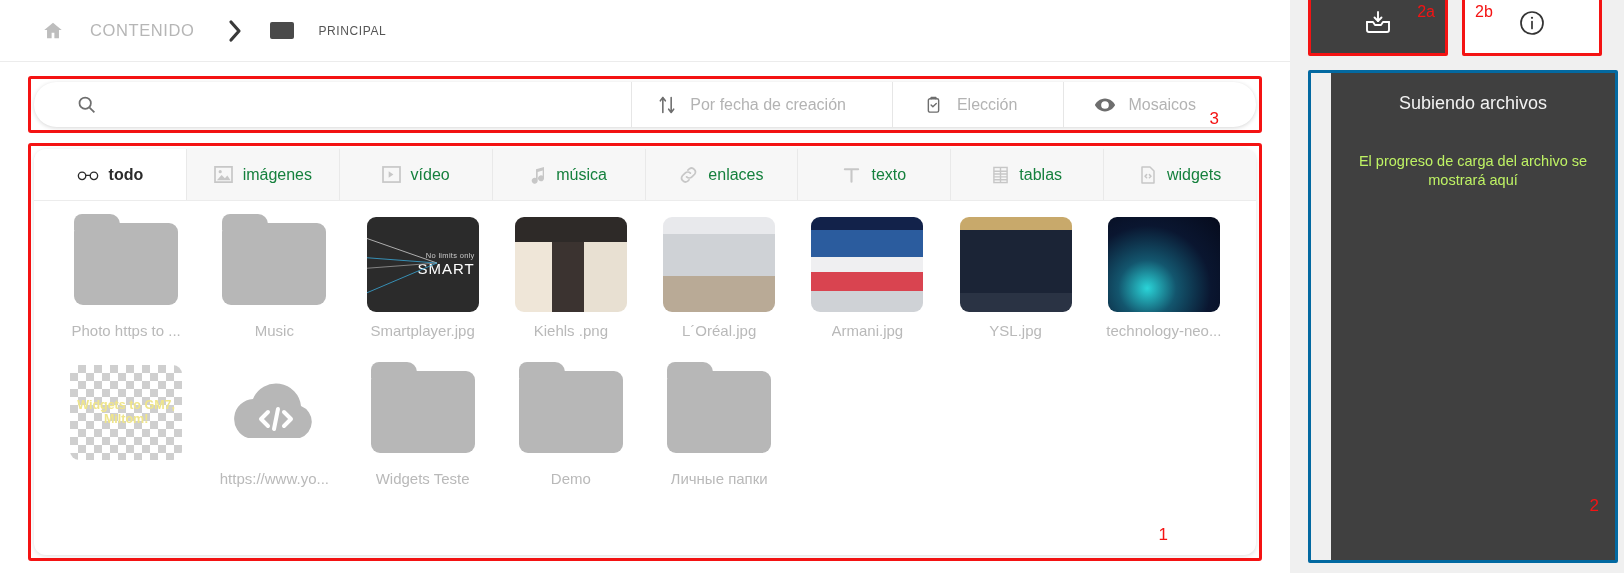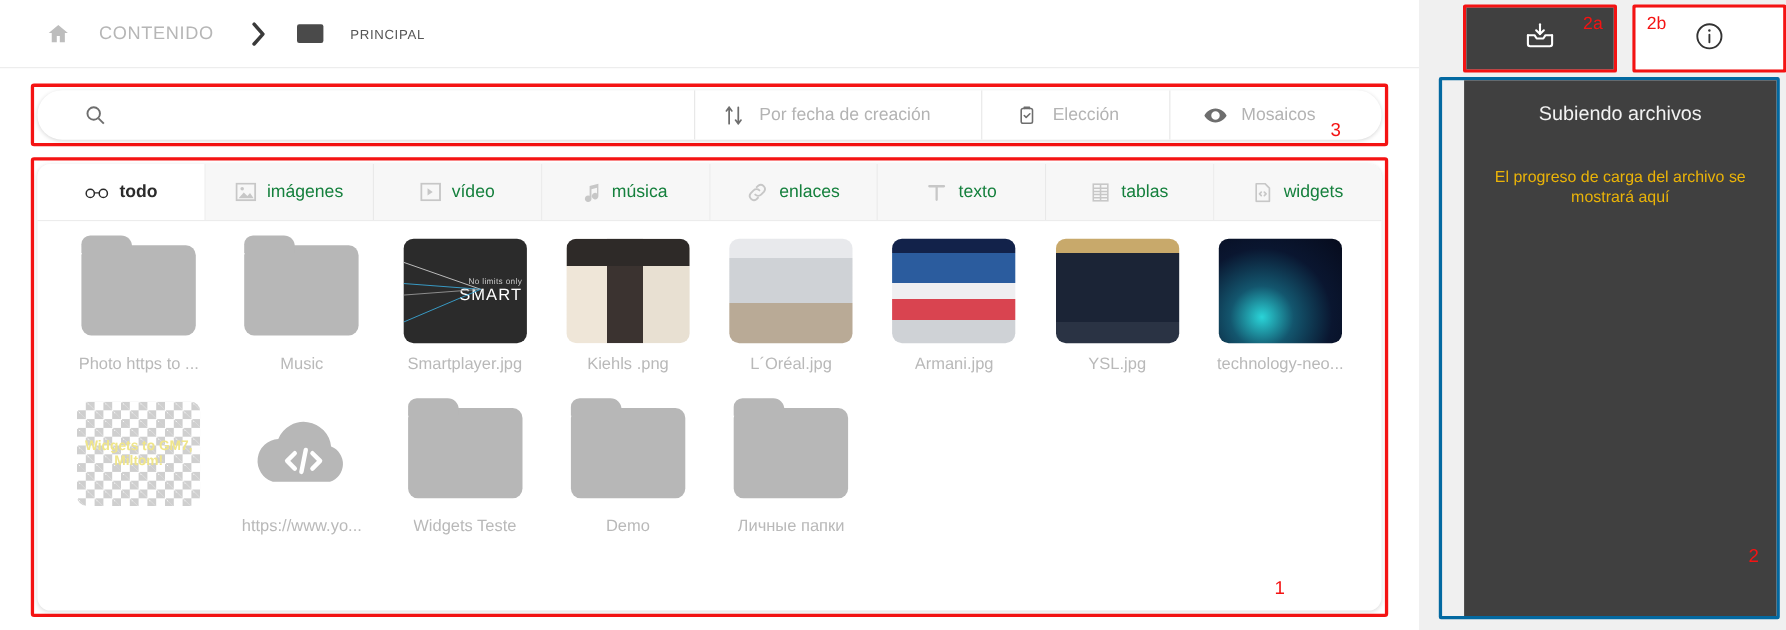--- a/index.html
+++ b/index.html
@@ -190,21 +190,21 @@
   .grid-note {
     position: absolute; right: 88px; bottom: 10px;
     color: #f41313; font-size: 17px;
   }
 
   
   .right-col {
     width: 334px; height: 573px; position: relative;
     background: #f0f0f0;
   }
-  .rc-top { height: 56px; display: flex; align-items: flex-start; padding-left: 22px; }
+  .rc-top { height: 56px; display: flex; align-items: flex-end; }
   .upload-btn-box {
     position: relative; margin: 4px 0 0 18px;
     border: 3px solid #f41313; border-radius: 2px;
     width: 140px; height: 62px;
   }
   .upload-btn {
     width: 100%; height: 100%; background: #404040;
     display: flex; align-items: center; justify-content: center;
     cursor: pointer; color: #fff;
   }
@@ -225,21 +225,21 @@
     position: absolute; left: 18px; top: 70px; right: 6px; bottom: 10px;
     border: 3px solid #0369a1; border-radius: 2px; padding-left: 20px;
   }
   .upload-panel {
     width: 100%; height: 100%; background: #404040;
     padding: 20px 10px 0 10px;
     position: relative;
   }
   .up-title { text-align: center; color: #f2f2f2; font-size: 18px; }
   .up-sub {
-    margin-top: 38px; text-align: center; color: #eab308;
+    margin-top: 38px; text-align: center; color: #bef264;
     font-size: 14.5px; line-height: 19px; padding: 0 2px;
   }
   .note-2 { position: absolute; right: 16px; bottom: 44px; color: #f41313; font-size: 17px; }
   .note-3 {
     position: absolute; color: #f41313; font-size: 17px;
     right: 40px; top: 30px;
   }
 </style>
 </head>
 <body>

